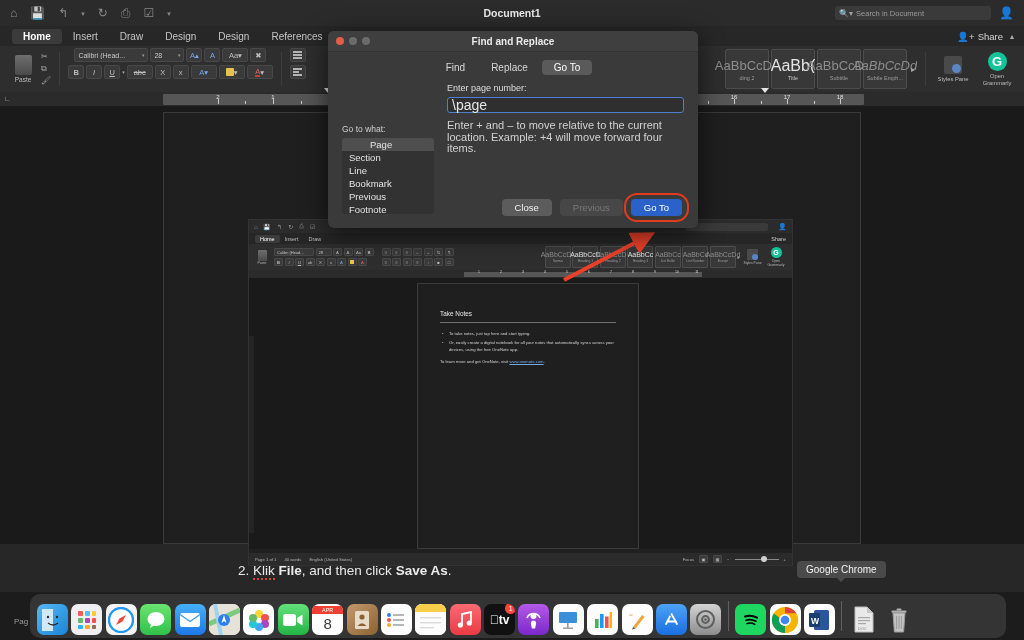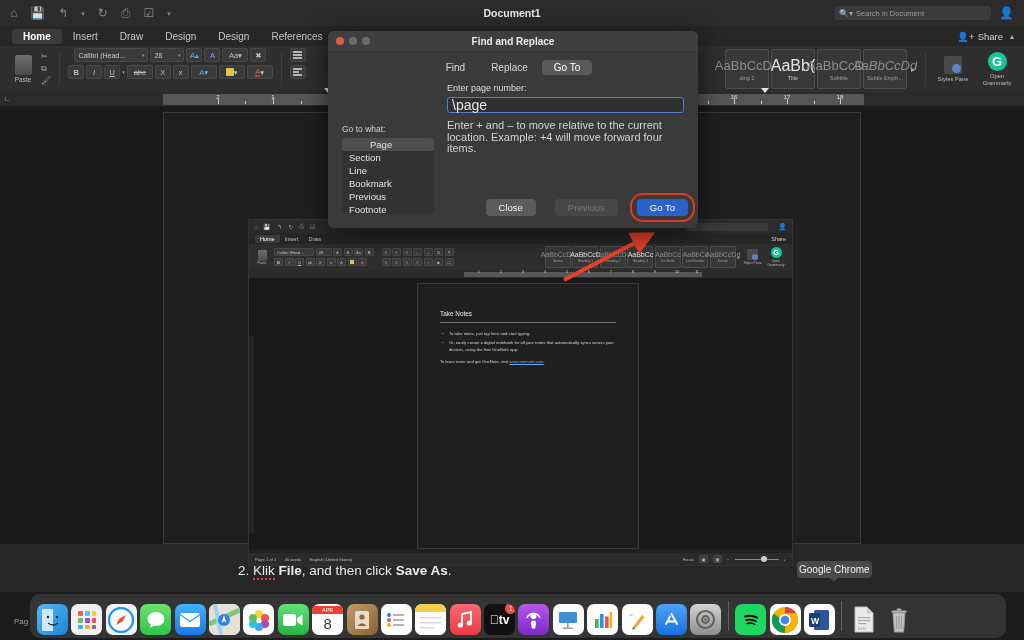--- a/index.html
+++ b/index.html
@@ -151,21 +151,21 @@
   .gt-item { font-size: 9.5px; color: #e4e4e4; padding: 1px 7px; line-height: 11px; }
   .gt-item.sel { background: #4e4e4e; padding-left: 28px; }
   .right-pane { flex: 1; }
   .right-pane .lbl { font-size: 9px; color: #dedede; margin-bottom: 4px; }
   .pg-input {
     height: 16px; background: #2f2f2f; border: 1.5px solid #4f7fd0; border-radius: 3px;
     display: flex; align-items: center; padding: 0 4px;
   }
   .pg-input .v { font-size: 14px; color: #e6e6e6; }
   .hint { font-size: 11px; color: #d2d2d2; margin-top: 7px; line-height: 11.5px; }
-  .dlg-btns { position: absolute; right: 10px; bottom: 12px; display: flex; align-items: center; gap: 19px; }
+  .dlg-btns { position: absolute; right: 16px; bottom: 12px; display: flex; align-items: center; gap: 8px; }
   .dbtn {
     font-size: 9.5px; padding: 3px 13px; border-radius: 4px; background: #5c5c5c; color: #f0f0f0;
   }
   .dbtn.disabled { background: #474747; color: #777; }
   .dbtn.primary { background: #2a62c9; color: #fff; }
   .goto-halo {
     position: absolute; left: -7px; top: -6px; right: -7px; bottom: -6px;
     border: 2.5px solid #e03b1e; border-radius: 13px; pointer-events: none;
   }
   .goto-wrap { position: relative; }
@@ -232,21 +232,21 @@
   
   .caption {
     position: absolute; left: 238px; top: 563px; font-size: 13.5px; color: #eaeaea;
   }
   .caption b { font-weight: bold; }
   .misspell { border-bottom: 2px dotted #d04a3a; }
 
   
   .tooltip {
     position: absolute; left: 797px; top: 561px; background: #4a4a4a; border-radius: 4px;
-    padding: 3px 2px; font-size: 10px; color: #f2f2f2;
+    padding: 3px 9px; font-size: 10px; color: #f2f2f2;
   }
   .tooltip::after {
     content: ''; position: absolute; left: 50%; bottom: -4px; margin-left: -4px;
     border-left: 4px solid transparent; border-right: 4px solid transparent; border-top: 4px solid #4a4a4a;
   }
 
   
   .dock {
     position: absolute; left: 30px; right: 18px; bottom: 2px; height: 44px;
     background: rgba(72,72,72,.55); border-radius: 10px;

